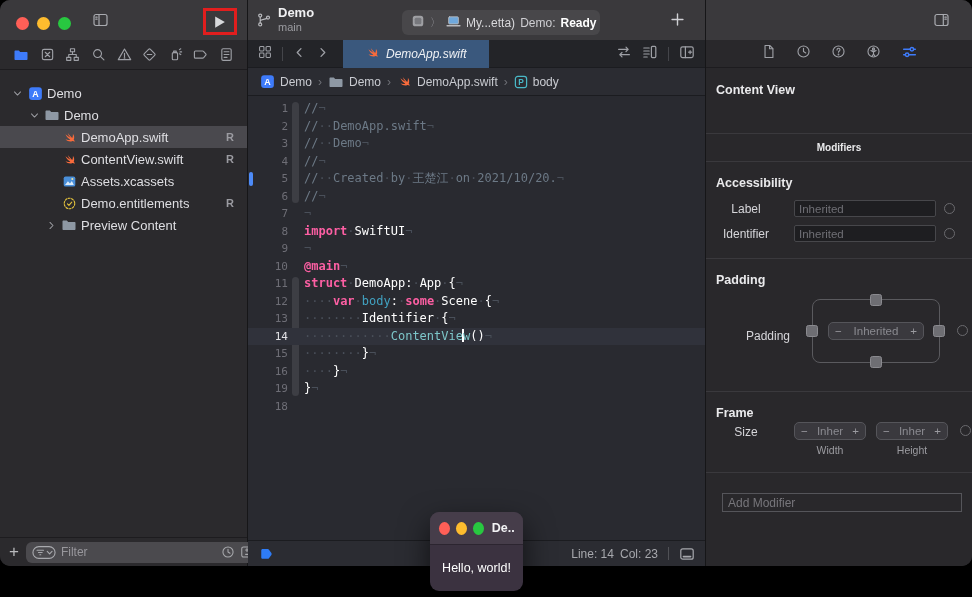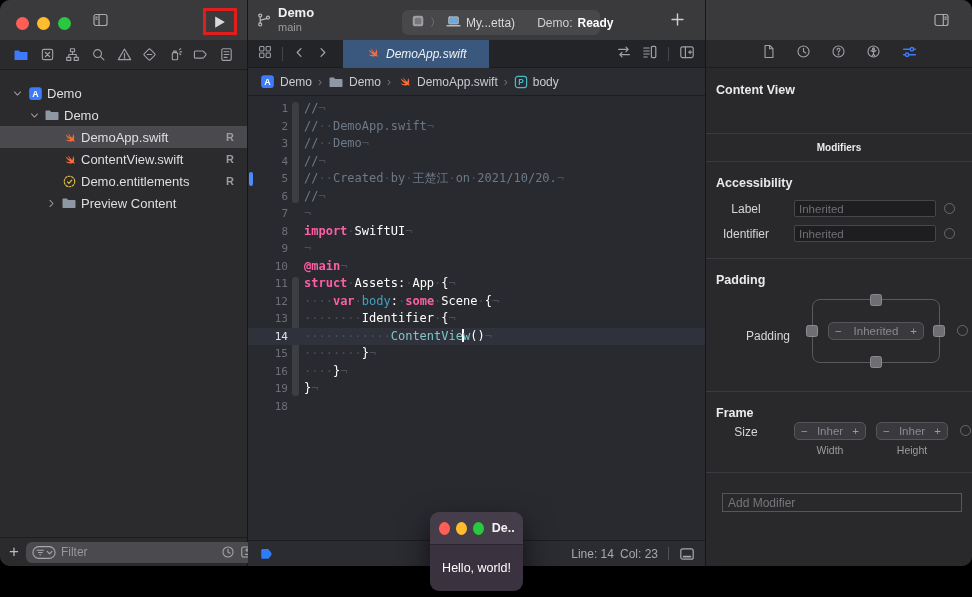--- a/index.html
+++ b/index.html
@@ -20,21 +20,21 @@
   .annotation-box { position:absolute; left:203px; top:8px; width:34px; height:27px; border:3px solid #e11e1e; }
   .play-wrap { position:absolute; left:210px; top:13px; color:#d8d9dc; }
   .scheme { position:absolute; left:30px; top:5px; }
   .scheme .nm { font-size:13px; font-weight:bold; color:#f0f0f2; line-height:16px; }
   .scheme .br { font-size:11px; color:#9b9ba0; line-height:13px; }
   .branch-ic { position:absolute; left:8px; top:12px; color:#b7b8bc; }
   .status-pill { position:absolute; left:154px; top:10px; width:198px; height:25px; background:#48474a;
                  border-radius:6px; display:flex; align-items:center; padding:0 9px; gap:5px;
                  font-size:12px; color:#d9d9dc; }
   .status-pill .sep { color:#8f8f94; font-size:11px; }
-  .status-pill .app { margin-left:17px; color:#cfcfd3; }
+  .status-pill .app { margin-left:0; color:#cfcfd3; }
   .status-pill b { color:#fff; }
   .plus-btn { position:absolute; right:20px; top:12px; color:#cfd0d4; }
   .panel-toggle { position:absolute; right:22px; top:12px; color:#a9abb0; }
 
   
   .main { position:absolute; top:40px; left:0; width:972px; height:526px; display:flex; }
   .navigator { width:248px; background:#2b2a2d; position:relative; border-right:1px solid #161618; }
   .editor    { width:458px; background:#292a30; position:relative; border-right:1px solid #161618; }
   .inspector { flex:1; background:#29282b; position:relative; }
 
@@ -334,20 +334,33 @@
                 </span>
               </span>
               <span class="tr-label">ContentView.swift</span>
               <span class="tr-badge">R</span>
             </div>
             <div class="tree-row" style="padding-left: 44px;">
               <span class="tr-chev"></span>
               <span class="tr-icon">
                 <span class="icn">
                   <svg viewBox="0 0 16 16" width="15" height="15" fill="none" stroke="currentColor" stroke-width="1.2" stroke-linecap="round" stroke-linejoin="round">
+                    <rect x="1.8" y="2.6" width="12.4" height="10.8" rx="2" fill="#4a8fd9" stroke="none"></rect>
+                    <path d="M3.2 11.6l3.1-3.8 2.2 2.4 2-2.7 2.1 4.1z" fill="#dcebf8" stroke="none"></path>
+                    <circle cx="11" cy="5.3" r="1.1" fill="#f2e49e" stroke="none"></circle>
+                  </svg>
+                </span>
+              </span>
+              <span class="tr-label">Assets.xcassets</span>
+            </div>
+            <div class="tree-row" style="padding-left: 44px;">
+              <span class="tr-chev"></span>
+              <span class="tr-icon">
+                <span class="icn">
+                  <svg viewBox="0 0 16 16" width="15" height="15" fill="none" stroke="currentColor" stroke-width="1.2" stroke-linecap="round" stroke-linejoin="round">
                     <circle cx="8" cy="8" r="5.6" stroke="#e3c23c" stroke-dasharray="2 1.5"></circle>
                     <path d="M5.8 8.3l1.6 1.6 3-3.4" stroke="#e3c23c"></path>
                   </svg>
                 </span>
               </span>
               <span class="tr-label">Demo.entitlements</span>
               <span class="tr-badge">R</span>
             </div>
             <div class="tree-row" style="padding-left: 44px;">
               <span class="tr-chev">
@@ -477,21 +490,21 @@
             <div class="code-row"><span class="gut">1</span><span class="ribbon"></span><span class="src"><span class="tok-c">//</span><span class="tok-i">¬</span></span></div>
             <div class="code-row"><span class="gut">2</span><span class="ribbon"></span><span class="src"><span class="tok-c">//</span><span class="tok-i">··</span><span class="tok-c">DemoApp.swift</span><span class="tok-i">¬</span></span></div>
             <div class="code-row"><span class="gut">3</span><span class="ribbon"></span><span class="src"><span class="tok-c">//</span><span class="tok-i">··</span><span class="tok-c">Demo</span><span class="tok-i">¬</span></span></div>
             <div class="code-row"><span class="gut">4</span><span class="ribbon"></span><span class="src"><span class="tok-c">//</span><span class="tok-i">¬</span></span></div>
             <div class="code-row"><span class="gut">5</span><span class="ribbon"></span><span class="src"><span class="tok-c">//</span><span class="tok-i">··</span><span class="tok-c">Created</span><span class="tok-i">·</span><span class="tok-c">by</span><span class="tok-i">·</span><span class="tok-c">王楚江</span><span class="tok-i">·</span><span class="tok-c">on</span><span class="tok-i">·</span><span class="tok-c">2021/10/20.</span><span class="tok-i">¬</span></span><div class="chg-bar" style="top: 1.5px; height: 14.5px;"></div></div>
             <div class="code-row"><span class="gut">6</span><span class="ribbon"></span><span class="src"><span class="tok-c">//</span><span class="tok-i">¬</span></span></div>
             <div class="code-row"><span class="gut">7</span><span class="ribbon"></span><span class="src"><span class="tok-i">¬</span></span></div>
             <div class="code-row"><span class="gut">8</span><span class="ribbon"></span><span class="src"><span class="tok-k">import</span><span class="tok-i">·</span><span class="tok-p">SwiftUI</span><span class="tok-i">¬</span></span></div>
             <div class="code-row"><span class="gut">9</span><span class="ribbon"></span><span class="src"><span class="tok-i">¬</span></span></div>
             <div class="code-row"><span class="gut">10</span><span class="ribbon"></span><span class="src"><span class="tok-k">@main</span><span class="tok-i">¬</span></span></div>
-            <div class="code-row"><span class="gut">11</span><span class="ribbon"></span><span class="src"><span class="tok-k">struct</span><span class="tok-i">·</span><span class="tok-p">Assets:</span><span class="tok-i">·</span><span class="tok-p">App</span><span class="tok-i">·</span><span class="tok-p">{</span><span class="tok-i">¬</span></span></div>
+            <div class="code-row"><span class="gut">11</span><span class="ribbon"></span><span class="src"><span class="tok-k">struct</span><span class="tok-i">·</span><span class="tok-p">DemoApp:</span><span class="tok-i">·</span><span class="tok-p">App</span><span class="tok-i">·</span><span class="tok-p">{</span><span class="tok-i">¬</span></span></div>
             <div class="code-row"><span class="gut">12</span><span class="ribbon"></span><span class="src"><span class="tok-i">····</span><span class="tok-k">var</span><span class="tok-i">·</span><span class="tok-d">body</span><span class="tok-p">:</span><span class="tok-i">·</span><span class="tok-k">some</span><span class="tok-i">·</span><span class="tok-p">Scene</span><span class="tok-i">·</span><span class="tok-p">{</span><span class="tok-i">¬</span></span></div>
             <div class="code-row"><span class="gut">13</span><span class="ribbon"></span><span class="src"><span class="tok-i">········</span><span class="tok-p">Identifier</span><span class="tok-i">·</span><span class="tok-p">{</span><span class="tok-i">¬</span></span></div>
             <div class="code-row cur"><span class="gut">14</span><span class="ribbon"></span><span class="src"><span class="tok-i">············</span><span class="tok-t">ContentVie</span><span class="caret"></span><span class="tok-t">w</span><span class="tok-p">()</span><span class="tok-i">¬</span></span></div>
             <div class="code-row"><span class="gut">15</span><span class="ribbon"></span><span class="src"><span class="tok-i">········</span><span class="tok-p">}</span><span class="tok-i">¬</span></span></div>
             <div class="code-row"><span class="gut">16</span><span class="ribbon"></span><span class="src"><span class="tok-i">····</span><span class="tok-p">}</span><span class="tok-i">¬</span></span></div>
             <div class="code-row"><span class="gut">19</span><span class="ribbon"></span><span class="src"><span class="tok-p">}</span><span class="tok-i">¬</span></span></div>
             <div class="code-row"><span class="gut">18</span><span class="ribbon"></span><span class="src"></span></div>
           </div>
         <div class="ed-status">
           <span class="bp-ic">

